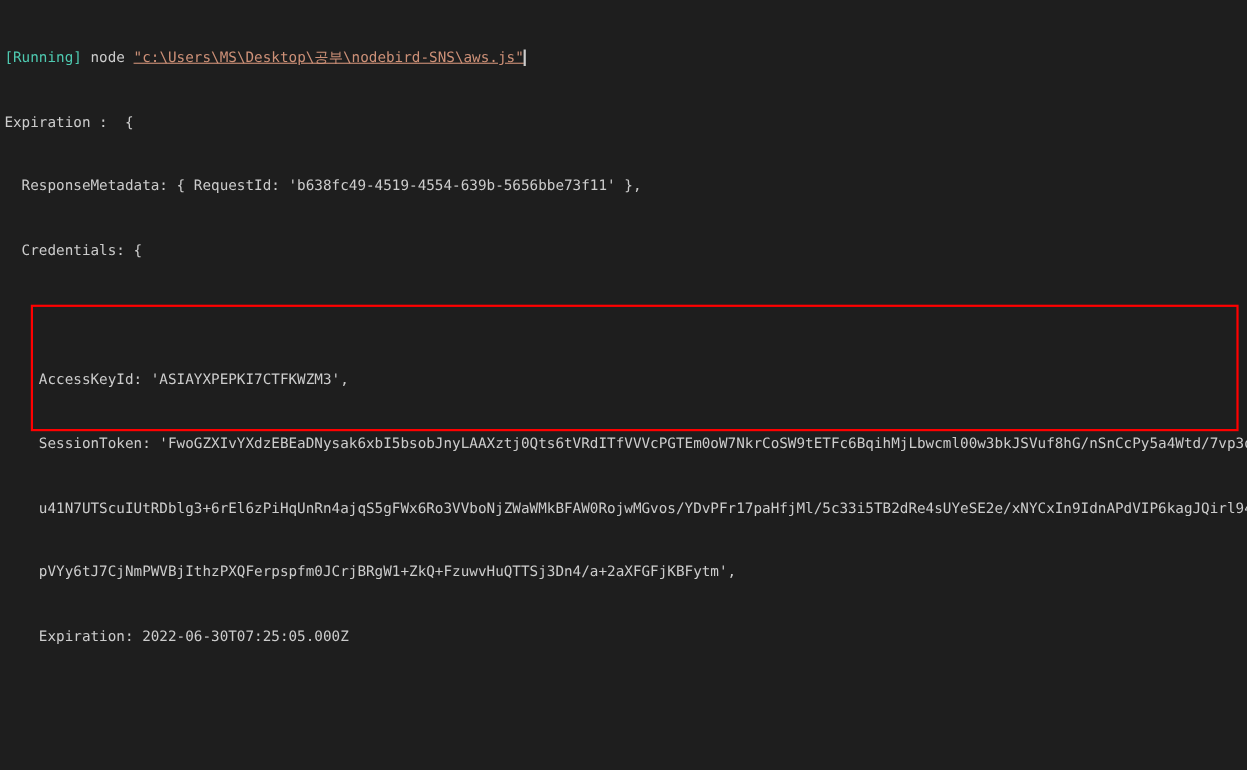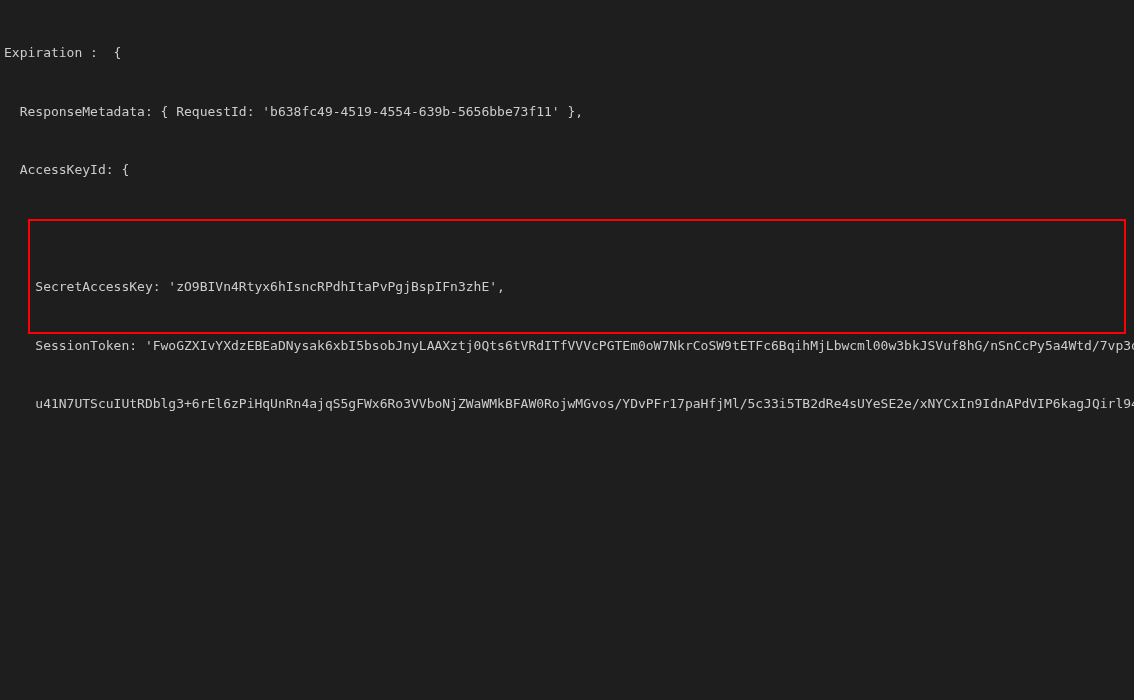--- a/index.html
+++ b/index.html
@@ -51,28 +51,31 @@
       border: 2px solid #ff0000;
       position: absolute;
       pointer-events: none;
     }
   </style>
 </head>
 <body>
 
 <div class="container">
   <div class="terminal">
+    <span class="line"><span class="running">[Running]</span> <span class="node">node</span> <span class="path">"c:\Users\MS\Desktop\공부\nodebird-SNS\aws.js"</span><span class="cursor"></span></span>
     <span class="line">Expiration :  {</span>
     <span class="line">  ResponseMetadata: { RequestId: 'b638fc49-4519-4554-639b-5656bbe73f11' },</span>
-    <span class="line">  AccessKeyId: {</span>
+    <span class="line">  Credentials: {</span>
     <div class="cred-section">
       <div class="cred-box" style="left:24px; top:0; width:1098px; height:115px;"></div>
-      <span class="line">    SecretAccessKey: 'zO9BIVn4Rtyx6hIsncRPdhItaPvPgjBspIFn3zhE',</span>
+      <span class="line">    AccessKeyId: 'ASIAYXPEPKI7CTFKWZM3',</span>
       <span class="line">    SessionToken: 'FwoGZXIvYXdzEBEaDNysak6xbI5bsobJnyLAAXztj0Qts6tVRdITfVVVcPGTEm0oW7NkrCoSW9tETFc6BqihMjLbwcml00w3bkJSVuf8hG/nSnCcPy5a4Wtd/7vp3oGfAJ1D0TVOX/</span>
       <span class="line">    u41N7UTScuIUtRDblg3+6rEl6zPiHqUnRn4ajqS5gFWx6Ro3VVboNjZWaWMkBFAW0RojwMGvos/YDvPFr17paHfjMl/5c33i5TB2dRe4sUYeSE2e/xNYCxIn9IdnAPdVIP6kagJQirl94qIGhh/</span>
+      <span class="line">    pVYy6tJ7CjNmPWVBjIthzPXQFerpspfm0JCrjBRgW1+ZkQ+FzuwvHuQTTSj3Dn4/a+2aXFGFjKBFytm',</span>
+      <span class="line">    Expiration: 2022-06-30T07:25:05.000Z</span>
     </div>
     
     
     
     
     
     
     
     
     

